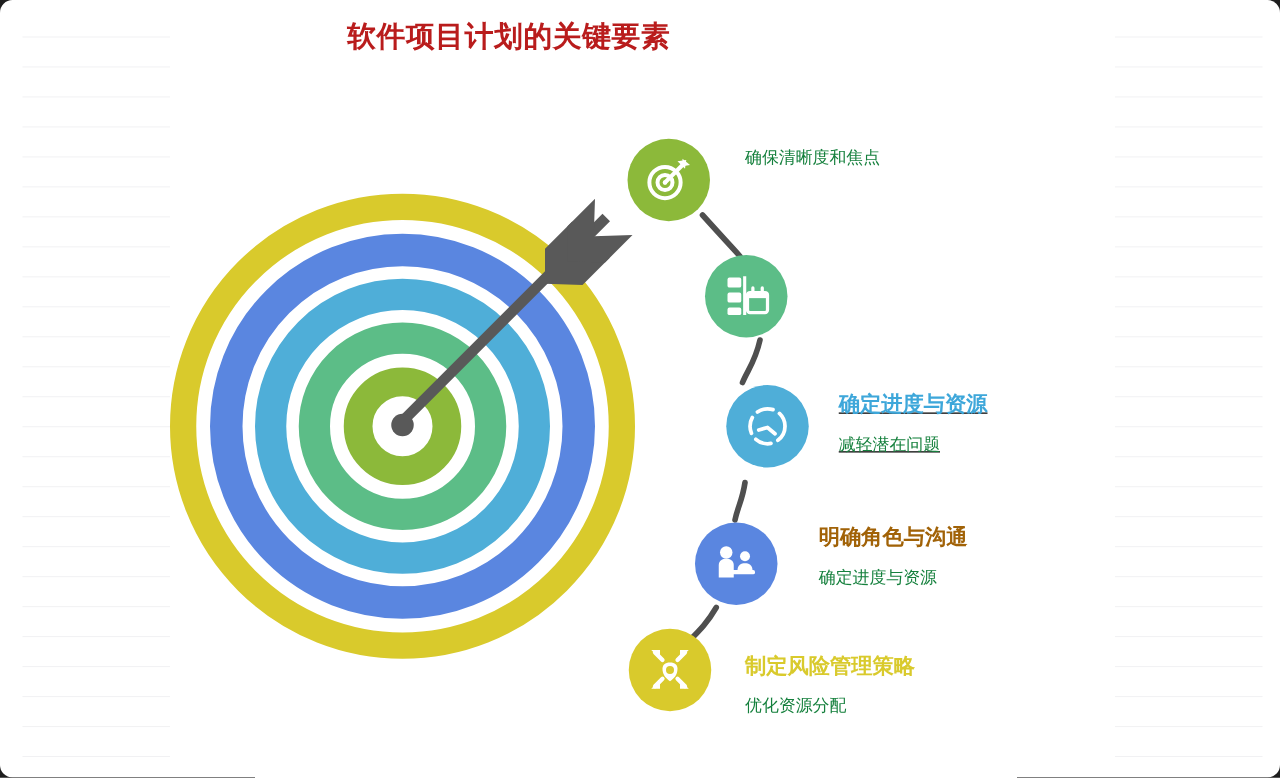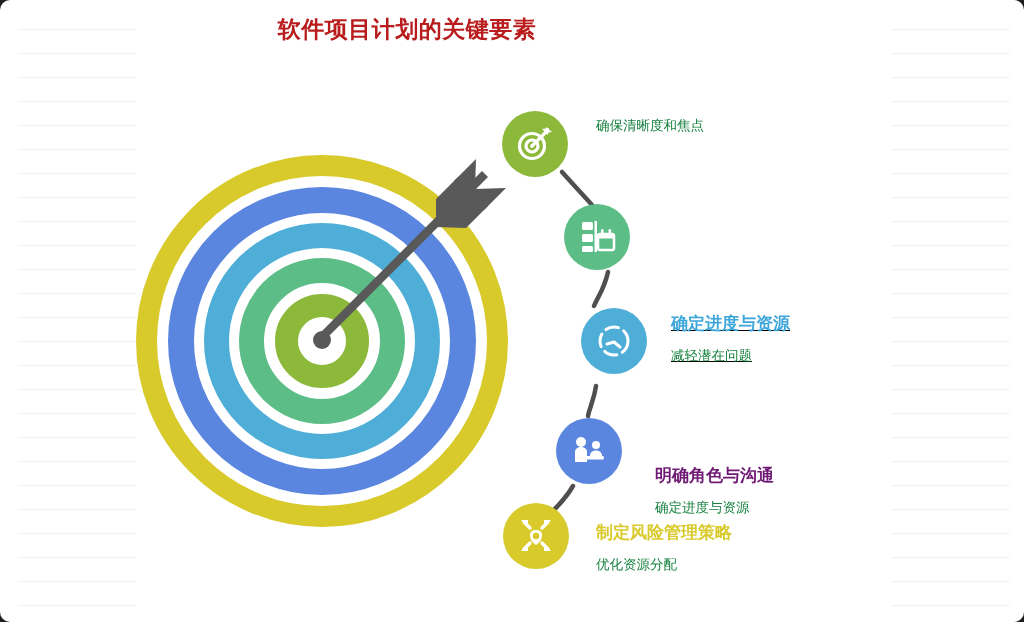--- a/index.html
+++ b/index.html
@@ -188,21 +188,21 @@
   <div class="node" style="left:556px;top:418px;background:#5a86e0;">
     <svg width="40" height="40" viewBox="0 0 40 40">
       <circle cx="12" cy="11" r="5" fill="#ffffff"></circle>
       <path d="M6 31 L6 21 C6 17.5 9 16 12 16 C15 16 18 17.5 18 21 L18 31 Z" fill="#ffffff"></path>
       <circle cx="27" cy="14" r="4" fill="#ffffff"></circle>
       <path d="M21 25 C21 21 24 19.5 27 19.5 C30 19.5 33 21 33 25 Z" fill="#ffffff"></path>
       <rect x="13" y="25" width="22" height="3.4" rx="1.5" fill="#ffffff"></rect>
     </svg>
   </div>
   <div class="textblock" style="left:655px;top:420px;">
-    <div class="t" style="color:#701a75;margin-top:46px;">明确角色与沟通</div>
+    <div class="t" style="color:#a16207;">明确角色与沟通</div>
     <div class="s">确定进度与资源</div>
   </div>
 
   <div class="node" style="left:503px;top:503px;background:#d9ca2c;">
     <svg width="40" height="40" viewBox="0 0 40 40">
       <path d="M20 14 C16 14 14 16 14 19 C14 24 17 27 20 29 C23 27 26 24 26 19 C26 16 24 14 20 14 Z" fill="#ffffff"></path>
       <path d="M14 12 L8 6 M26 12 L32 6 M14 27 L8 33 M26 27 L32 33" stroke="#ffffff" stroke-width="3.4" stroke-linecap="round"></path>
       <path d="M5 4 L12 4 L12 11 Z" fill="#ffffff"></path>
       <path d="M35 4 L28 4 L28 11 Z" fill="#ffffff"></path>
       <path d="M5 35 L12 35 L12 28 Z" fill="#ffffff"></path>

